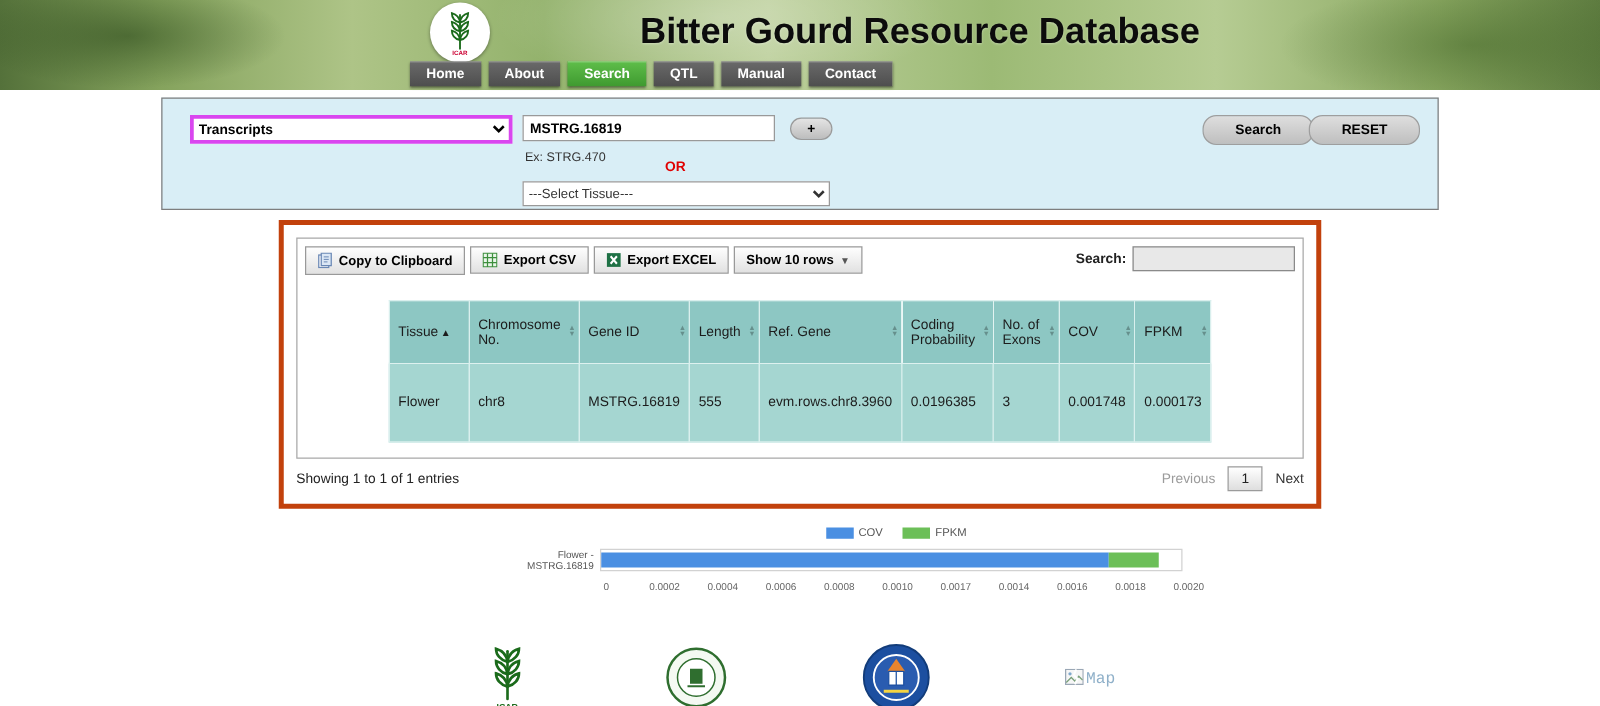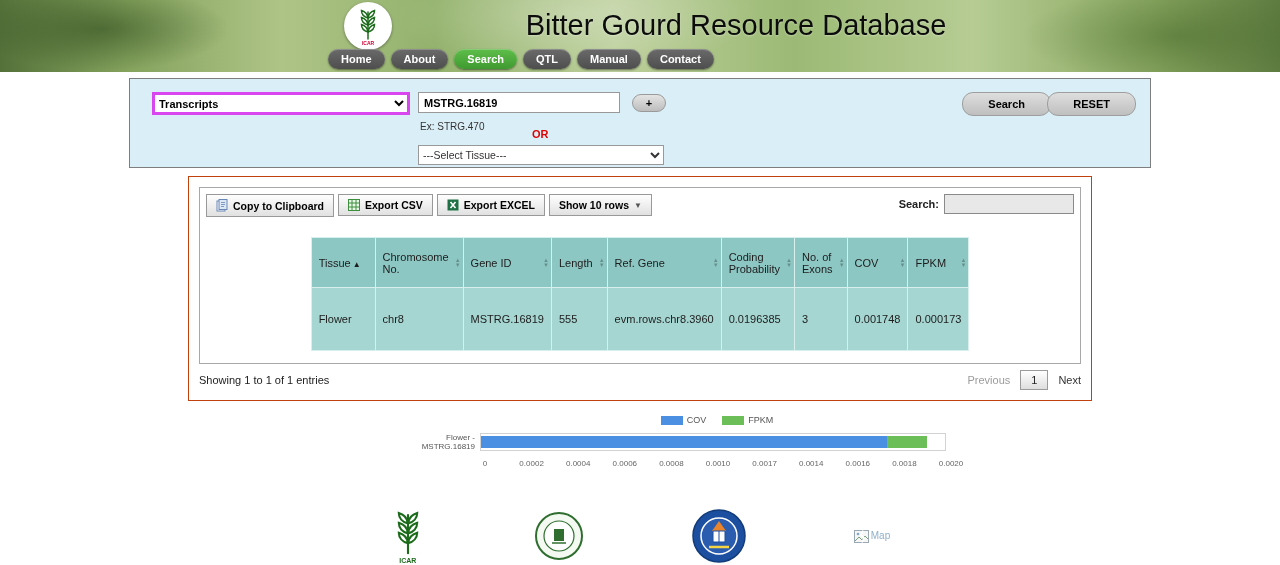--- a/index.html
+++ b/index.html
@@ -16,36 +16,36 @@
     position:relative; height:72px;
     background:
       radial-gradient(ellipse 180px 60px at 8% 40%, rgba(40,70,25,.55), rgba(40,70,25,0) 70%),
       radial-gradient(ellipse 220px 70px at 92% 50%, rgba(60,95,35,.45), rgba(60,95,35,0) 70%),
       radial-gradient(ellipse 260px 80px at 45% 20%, rgba(255,255,255,.25), rgba(255,255,255,0) 70%),
       linear-gradient(90deg,#54713a 0%, #85a35d 10%, #aec487 22%, #93b26c 34%, #bccf9b 48%, #9cba75 62%, #b6cc93 76%, #8aa861 90%, #5e7c40 100%);
   }
   .header-title {
     position:absolute; top:9px; left:50%;
     transform:translateX(calc(-50% + 96px));
-    font-size:29px; font-weight:normal; color:#0c0c0c; white-space:nowrap;
+    font-size:29px; font-weight:bold; color:#0c0c0c; white-space:nowrap;
     text-shadow:0 1px 2px rgba(255,255,255,.35);
   }
   .header-logo {
     position:absolute; left:344px; top:2px; width:48px; height:48px;
     background:#fff; border-radius:50%;
     display:flex; flex-direction:column; align-items:center; justify-content:center;
     box-shadow:0 1px 3px rgba(0,0,0,.4);
   }
   .header-logo .mini-caption { font-size:5px; color:#c03; font-weight:bold; line-height:5px; }
 
   .nav { position:absolute; left:328px; bottom:3px; display:flex; gap:6px; }
   .nav a {
     display:inline-block; background:linear-gradient(#6a6a6a,#4e4e4e);
     color:#fff; font-size:11px; font-weight:bold; text-decoration:none;
-    padding:4px 13px; border-radius:10px;
+    padding:4px 13px; border-radius:0;
     box-shadow:inset 0 1px 0 rgba(255,255,255,.25), 0 1px 2px rgba(0,0,0,.45);
     margin-top:30px;
   }
   .nav a.active { background:linear-gradient(#5fbe4a,#3f9a30); }
 
   
   .search-panel {
     position:relative; width:1022px; height:90px;
     margin:6px auto 0;
     background:#d9eef6; border:1px solid #7e7e7e;
@@ -66,22 +66,22 @@
   .pill-btn {
     background:linear-gradient(#dedede,#bfbfbf); border:1px solid #9e9e9e; border-radius:11px;
     font-size:11px; font-weight:bold; padding:5px 25px; cursor:pointer;
     font-family:"Liberation Sans", sans-serif;
   }
   .search-btn { position:absolute; right:99px; top:13px; }
   .reset-btn  { position:absolute; right:14px; top:13px; }
 
   
   .results-panel {
-    width:904px; margin:8px auto 0; background:#fff;
-    border:1px solid #c2410c; padding-bottom:2px;
+    width:834px; margin:8px auto 0; background:#fff;
+    border:4px solid #c2410c; padding-bottom:2px;
   }
   .results-inner { margin:10px 10px 0; border:1px solid #a8a8a8; padding:6px 6px 0; }
   .toolbar { display:flex; align-items:flex-start; }
   .tb-btn {
     display:inline-flex; align-items:center; gap:5px;
     border:1px solid #999; background:linear-gradient(#fefefe,#e1e1e1);
     font-size:10.5px; font-weight:bold; padding:4px 9px; margin-right:4px; cursor:pointer;
     font-family:"Liberation Sans", sans-serif;
   }
   .tb-caret { font-size:8px; color:#555; }
@@ -117,21 +117,21 @@
   .chart-label { width:86px; text-align:right; font-size:8px; color:#555; padding-right:5px; }
   .track { width:466px; height:18px; border:1px solid #d2d2d2; background:#fff; display:flex; align-items:center; padding:2px 0; }
   .bar-seg { height:12px; }
   .axis { margin-left:91px; width:466px; position:relative; height:12px; margin-top:8px; }
   .tick { position:absolute; top:0; transform:translateX(-50%); font-size:8px; color:#666; }
 
   
   .footer-logos { display:flex; justify-content:center; align-items:center; gap:108px; margin-top:32px; height:66px; }
   .logo-item { display:flex; flex-direction:column; align-items:center; }
   .logo-caption { font-size:7px; font-weight:bold; color:#1b6b1b; margin-top:1px; }
-  .broken-img { display:flex; align-items:flex-start; gap:2px; font-size:10px; color:#8fb0c9; }
+  .broken-img { display:flex; align-items:flex-start; gap:2px; font-size:13px; color:#8fb0c9;font-family:Liberation Mono, monospace; }
 </style>
 </head>
 <body>
 
 <div class="header">
   <div class="header-logo">
     <svg width="26" height="34" viewBox="0 0 24 34">
       <g stroke="#1b6b1b" stroke-width="1.5" fill="none" stroke-linecap="round">
         <path d="M12 32 V5"></path>
         <path d="M12 11 C8 10 5.5 7 5.5 3.5 C9 4.5 11.5 7 12 11"></path>

